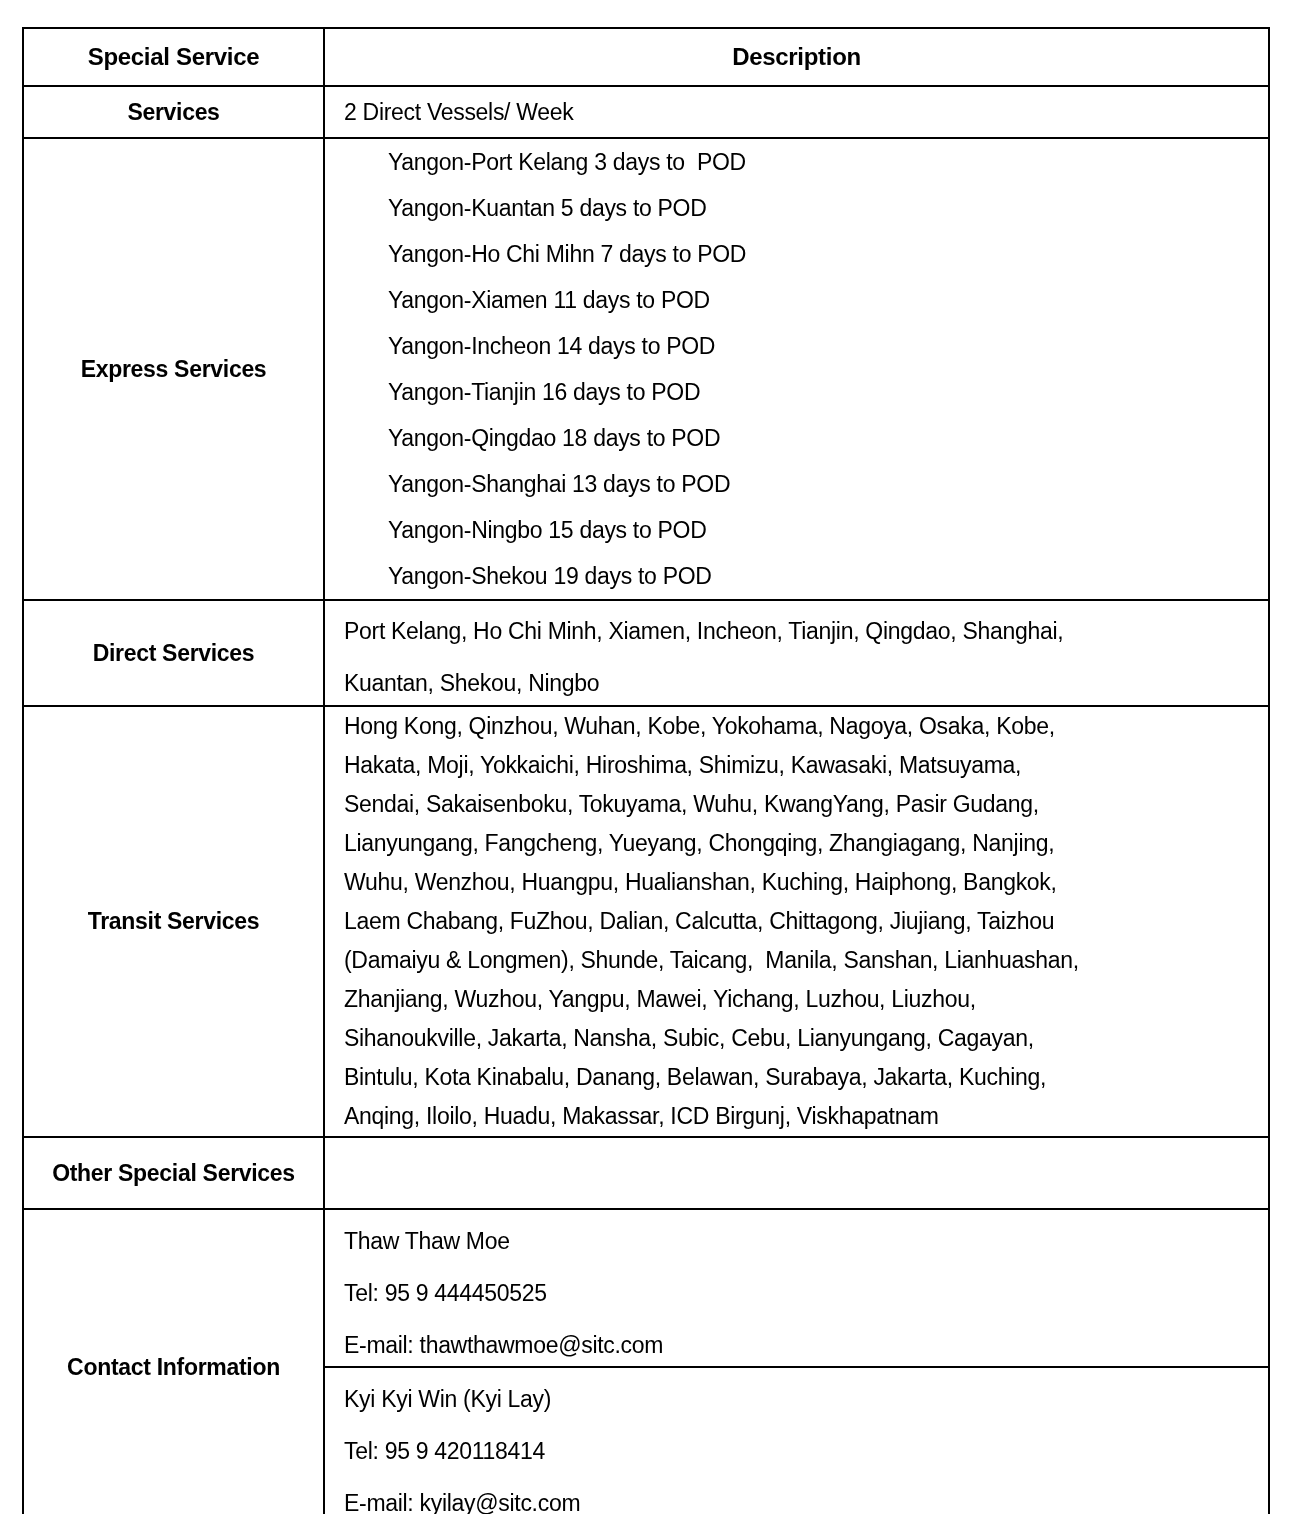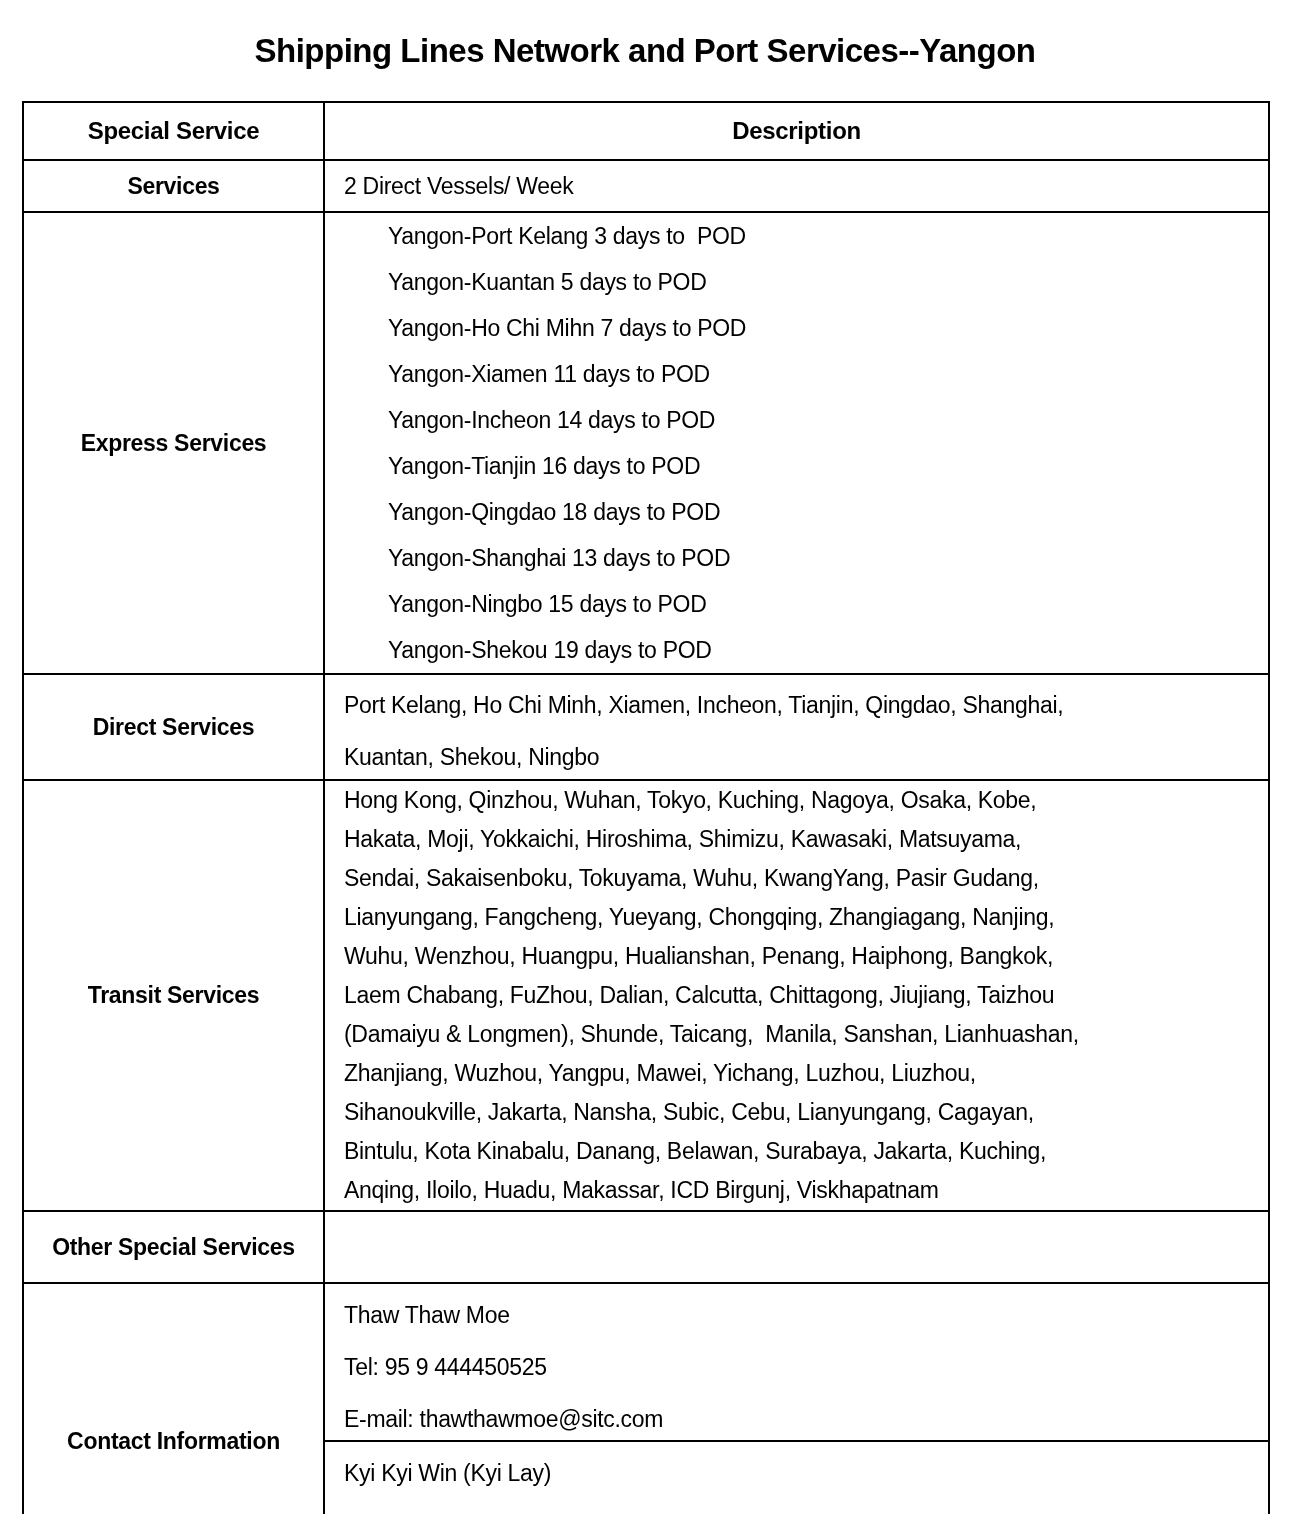--- a/index.html
+++ b/index.html
@@ -75,21 +75,20 @@
   .direct-cell .line  { line-height: 44px; margin-top: 8px; }
   .transit-cell .line { line-height: 39px; }
   .contact-cell .line { line-height: 42px; margin-top: 10px; }
   .freq-cell { line-height: 50px; }
 </style>
 </head>
 <body>
 
 <div class="page">
 
-  <div class="doc-title">Shipping Lines Network and Port Services--Yangon</div>
 
   <table class="services">
     <colgroup>
         <col class="c1">
         <col class="c2">
       </colgroup>
 
     <tbody>
         <tr class="r-head">
       <th>Special Service</th>
@@ -121,25 +120,25 @@
       <td class="label">Direct Services</td>
       <td class="desc direct-cell">
         <div class="line">Port Kelang, Ho Chi Minh, Xiamen, Incheon, Tianjin, Qingdao, Shanghai,</div>
         <div class="line">Kuantan, Shekou, Ningbo</div>
       </td>
     </tr>
 
     <tr class="r-transit">
       <td class="label">Transit Services</td>
       <td class="desc transit-cell">
-        <div class="line">Hong Kong, Qinzhou, Wuhan, Tokyo, Kuching, Nagoya, Osaka, Kobe,</div>
+        <div class="line">Hong Kong, Qinzhou, Wuhan, Kobe, Yokohama, Nagoya, Osaka, Kobe,</div>
         <div class="line">Hakata, Moji, Yokkaichi, Hiroshima, Shimizu, Kawasaki, Matsuyama,</div>
         <div class="line">Sendai, Sakaisenboku, Tokuyama, Wuhu, KwangYang, Pasir Gudang,</div>
         <div class="line">Lianyungang, Fangcheng, Yueyang, Chongqing, Zhangiagang, Nanjing,</div>
-        <div class="line">Wuhu, Wenzhou, Huangpu, Hualianshan, Penang, Haiphong, Bangkok,</div>
+        <div class="line">Wuhu, Wenzhou, Huangpu, Hualianshan, Kuching, Haiphong, Bangkok,</div>
         <div class="line">Laem Chabang, FuZhou, Dalian, Calcutta, Chittagong, Jiujiang, Taizhou</div>
         <div class="line">(Damaiyu &amp; Longmen), Shunde, Taicang,  Manila, Sanshan, Lianhuashan,</div>
         <div class="line">Zhanjiang, Wuzhou, Yangpu, Mawei, Yichang, Luzhou, Liuzhou,</div>
         <div class="line">Sihanoukville, Jakarta, Nansha, Subic, Cebu, Lianyungang, Cagayan,</div>
         <div class="line">Bintulu, Kota Kinabalu, Danang, Belawan, Surabaya, Jakarta, Kuching,</div>
         <div class="line">Anqing, Iloilo, Huadu, Makassar, ICD Birgunj, Viskhapatnam</div>
       </td>
     </tr>
 
     <tr class="r-other">

